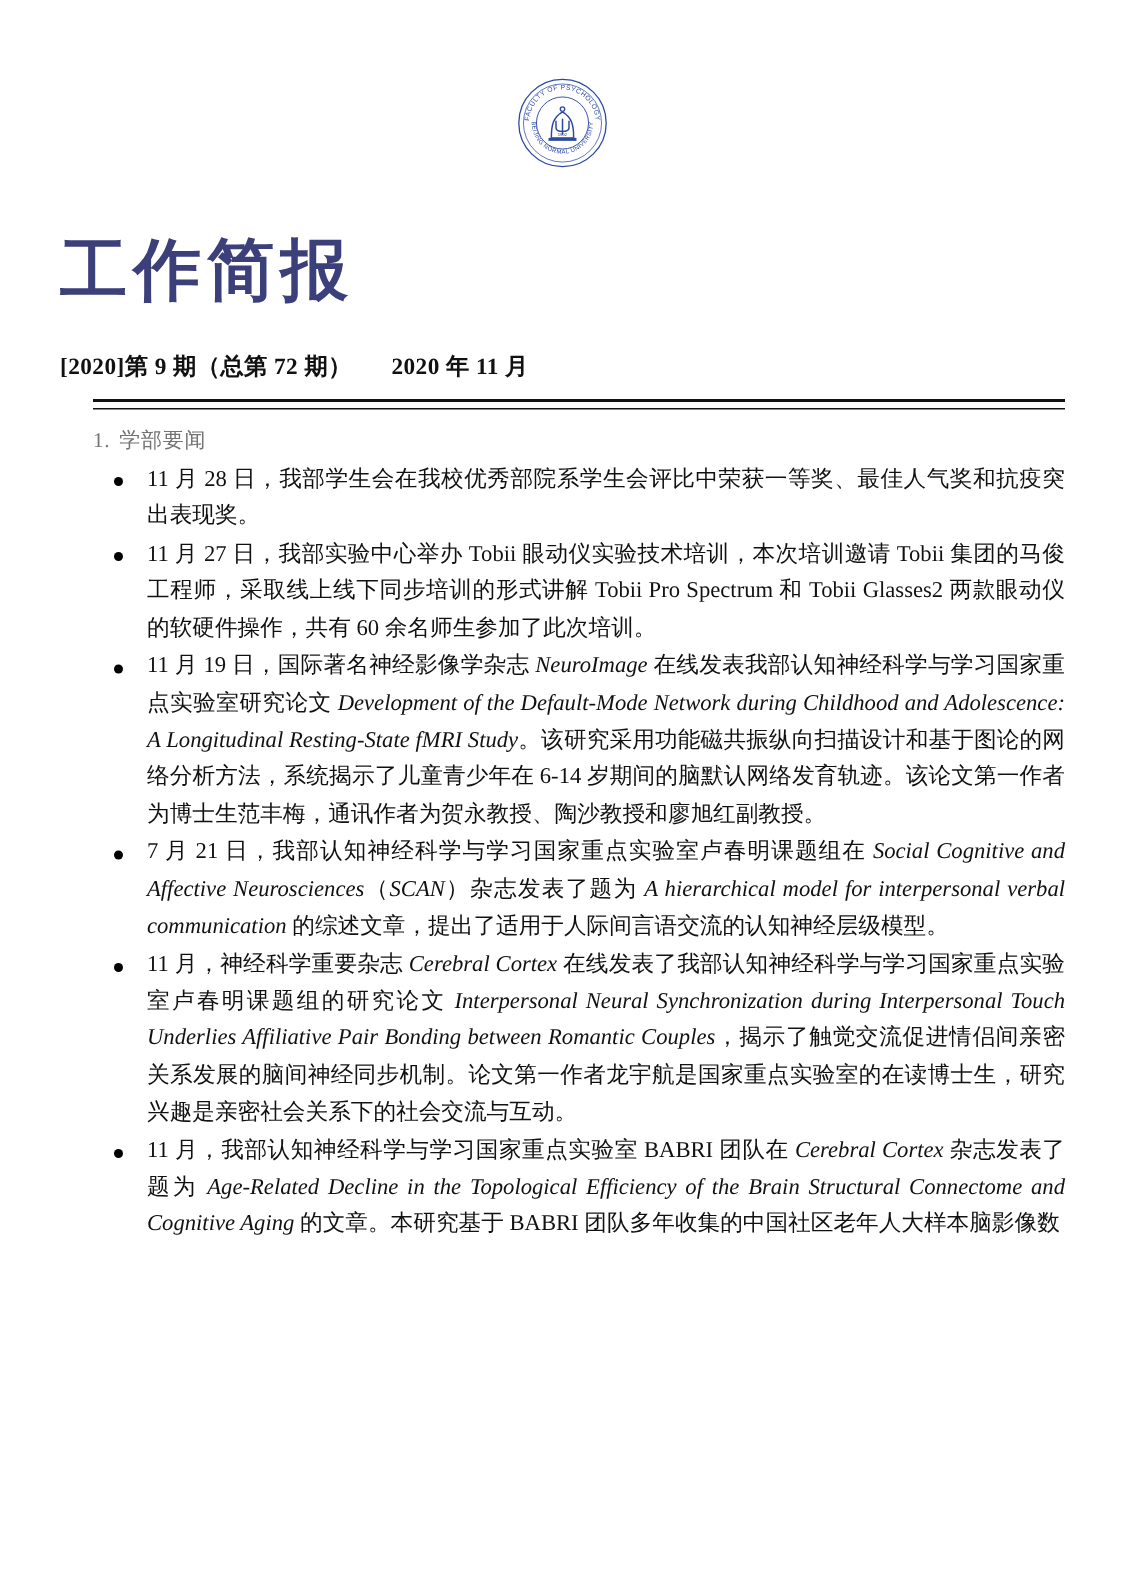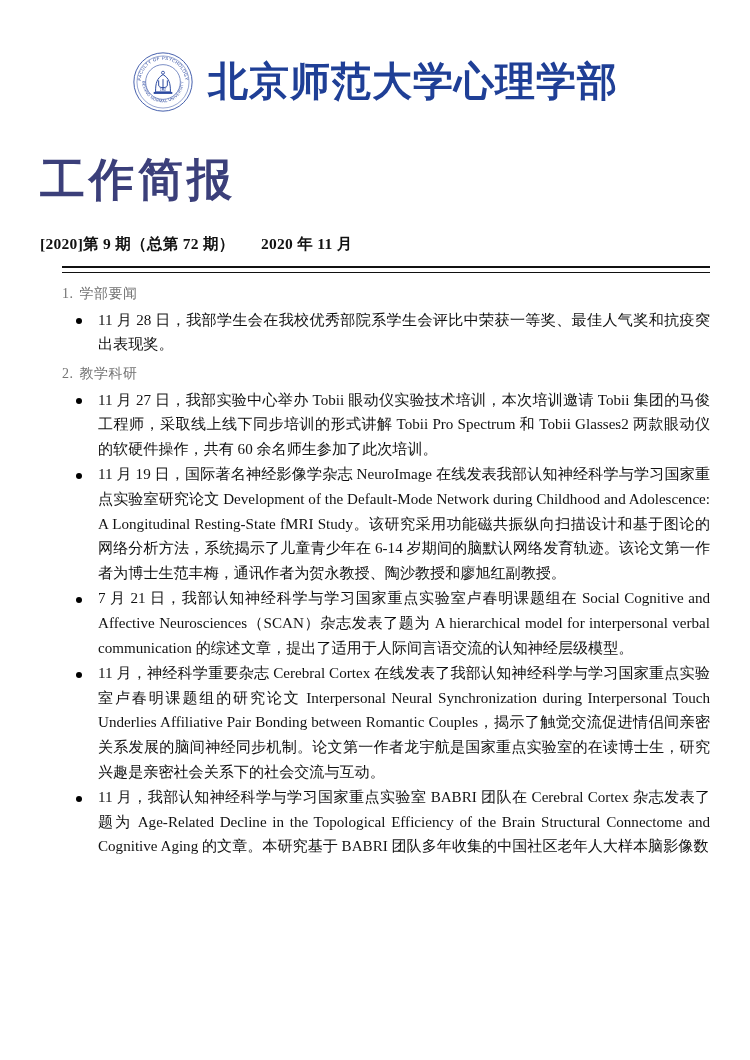--- a/index.html
+++ b/index.html
@@ -114,20 +114,21 @@
     top: 0.70em;
     width: 6px;
     height: 6px;
     border-radius: 50%;
     background: #000;
   }
   .en {
     font-family: "Liberation Serif", "DejaVu Serif", serif;
   }
   .it {
+    font-style: italic;
   }
   .clipped {
     max-height: 100px;
     overflow: hidden;
   }
 </style>
 </head>
 <body>
 
 <div class="page">
@@ -150,40 +151,38 @@
         </text>
 
         <path d="M 38,66 C 38,52 40,44 50,38 C 60,44 62,52 62,66 Z" fill="none" stroke="#2b49a0" stroke-width="1.6"></path>
         <rect x="35" y="66" width="30" height="3.2" fill="#2b49a0"></rect>
         <circle cx="50" cy="35" r="2.4" fill="none" stroke="#2b49a0" stroke-width="1.4"></circle>
 
         <path d="M 50,46 L 50,62 M 43,48 L 43,55 Q 43,59 50,59 Q 57,59 57,55 L 57,48" fill="none" stroke="#2b49a0" stroke-width="1.6" stroke-linecap="round"></path>
         <text x="50" y="64.5" font-size="4.6" fill="#2b49a0" text-anchor="middle" font-family="Liberation Sans, sans-serif">1902</text>
       </svg>
     </div>
-    <div class="org-name">北京师范大学心理学部</div>
   </div>
 
   <div class="doc-title">工作简报</div>
 
   <div class="issue-line">
     <span>[2020]第 9 期（总第 72 期）</span>
     <span class="issue-gap"></span>
     <span>2020 年 11 月</span>
   </div>
 
   <div class="rule"></div>
 
   <div class="content">
     <div id="sections-root">
         <div class="section-heading"><span class="num">1.</span><span>学部要闻</span></div>
         <ul class="bullets">
           <li><span>11 月 28 日，我部学生会在我校优秀部院系学生会评比中荣获一等奖、最佳人气奖和抗疫突出表现奖。</span></li>
         </ul>
-        <div class="section-heading"><span class="num">2.</span><span>教学科研</span></div>
         <ul class="bullets">
           <li><span>11 月 27 日，我部实验中心举办 </span><span class="en">Tobii</span><span> 眼动仪实验技术培训，本次培训邀请 </span><span class="en">Tobii</span><span> 集团的马俊工程师，采取线上线下同步培训的形式讲解 </span><span class="en">Tobii Pro Spectrum</span><span> 和 </span><span class="en">Tobii Glasses2</span><span> 两款眼动仪的软硬件操作，共有 60 余名师生参加了此次培训。</span></li>
           <li><span>11 月 19 日，国际著名神经影像学杂志 </span><span class="en it">NeuroImage</span><span> 在线发表我部认知神经科学与学习国家重点实验室研究论文 </span><span class="en it">Development of the Default-Mode Network during Childhood and Adolescence: A Longitudinal Resting-State fMRI Study</span><span>。该研究采用功能磁共振纵向扫描设计和基于图论的网络分析方法，系统揭示了儿童青少年在 6-14 岁期间的脑默认网络发育轨迹。该论文第一作者为博士生范丰梅，通讯作者为贺永教授、陶沙教授和廖旭红副教授。</span></li>
           <li><span>7 月 21 日，我部认知神经科学与学习国家重点实验室卢春明课题组在 </span><span class="en it">Social Cognitive and Affective Neurosciences</span><span>（</span><span class="en it">SCAN</span><span>）杂志发表了题为 </span><span class="en it">A hierarchical model for interpersonal verbal communication</span><span> 的综述文章，提出了适用于人际间言语交流的认知神经层级模型。</span></li>
           <li><span>11 月，神经科学重要杂志 </span><span class="en it">Cerebral Cortex</span><span> 在线发表了我部认知神经科学与学习国家重点实验室卢春明课题组的研究论文 </span><span class="en it">Interpersonal Neural Synchronization during Interpersonal Touch Underlies Affiliative Pair Bonding between Romantic Couples</span><span>，揭示了触觉交流促进情侣间亲密关系发展的脑间神经同步机制。论文第一作者龙宇航是国家重点实验室的在读博士生，研究兴趣是亲密社会关系下的社会交流与互动。</span></li>
           <li class="clipped"><span>11 月，我部认知神经科学与学习国家重点实验室 </span><span class="en">BABRI</span><span> 团队在 </span><span class="en it">Cerebral Cortex</span><span> 杂志发表了题为 </span><span class="en it">Age-Related Decline in the Topological Efficiency of the Brain Structural Connectome and Cognitive Aging</span><span> 的文章。本研究基于 </span><span class="en">BABRI</span><span> 团队多年收集的中国社区老年人大样本脑影像数</span></li>
         </ul>
       </div>
   </div>
 

